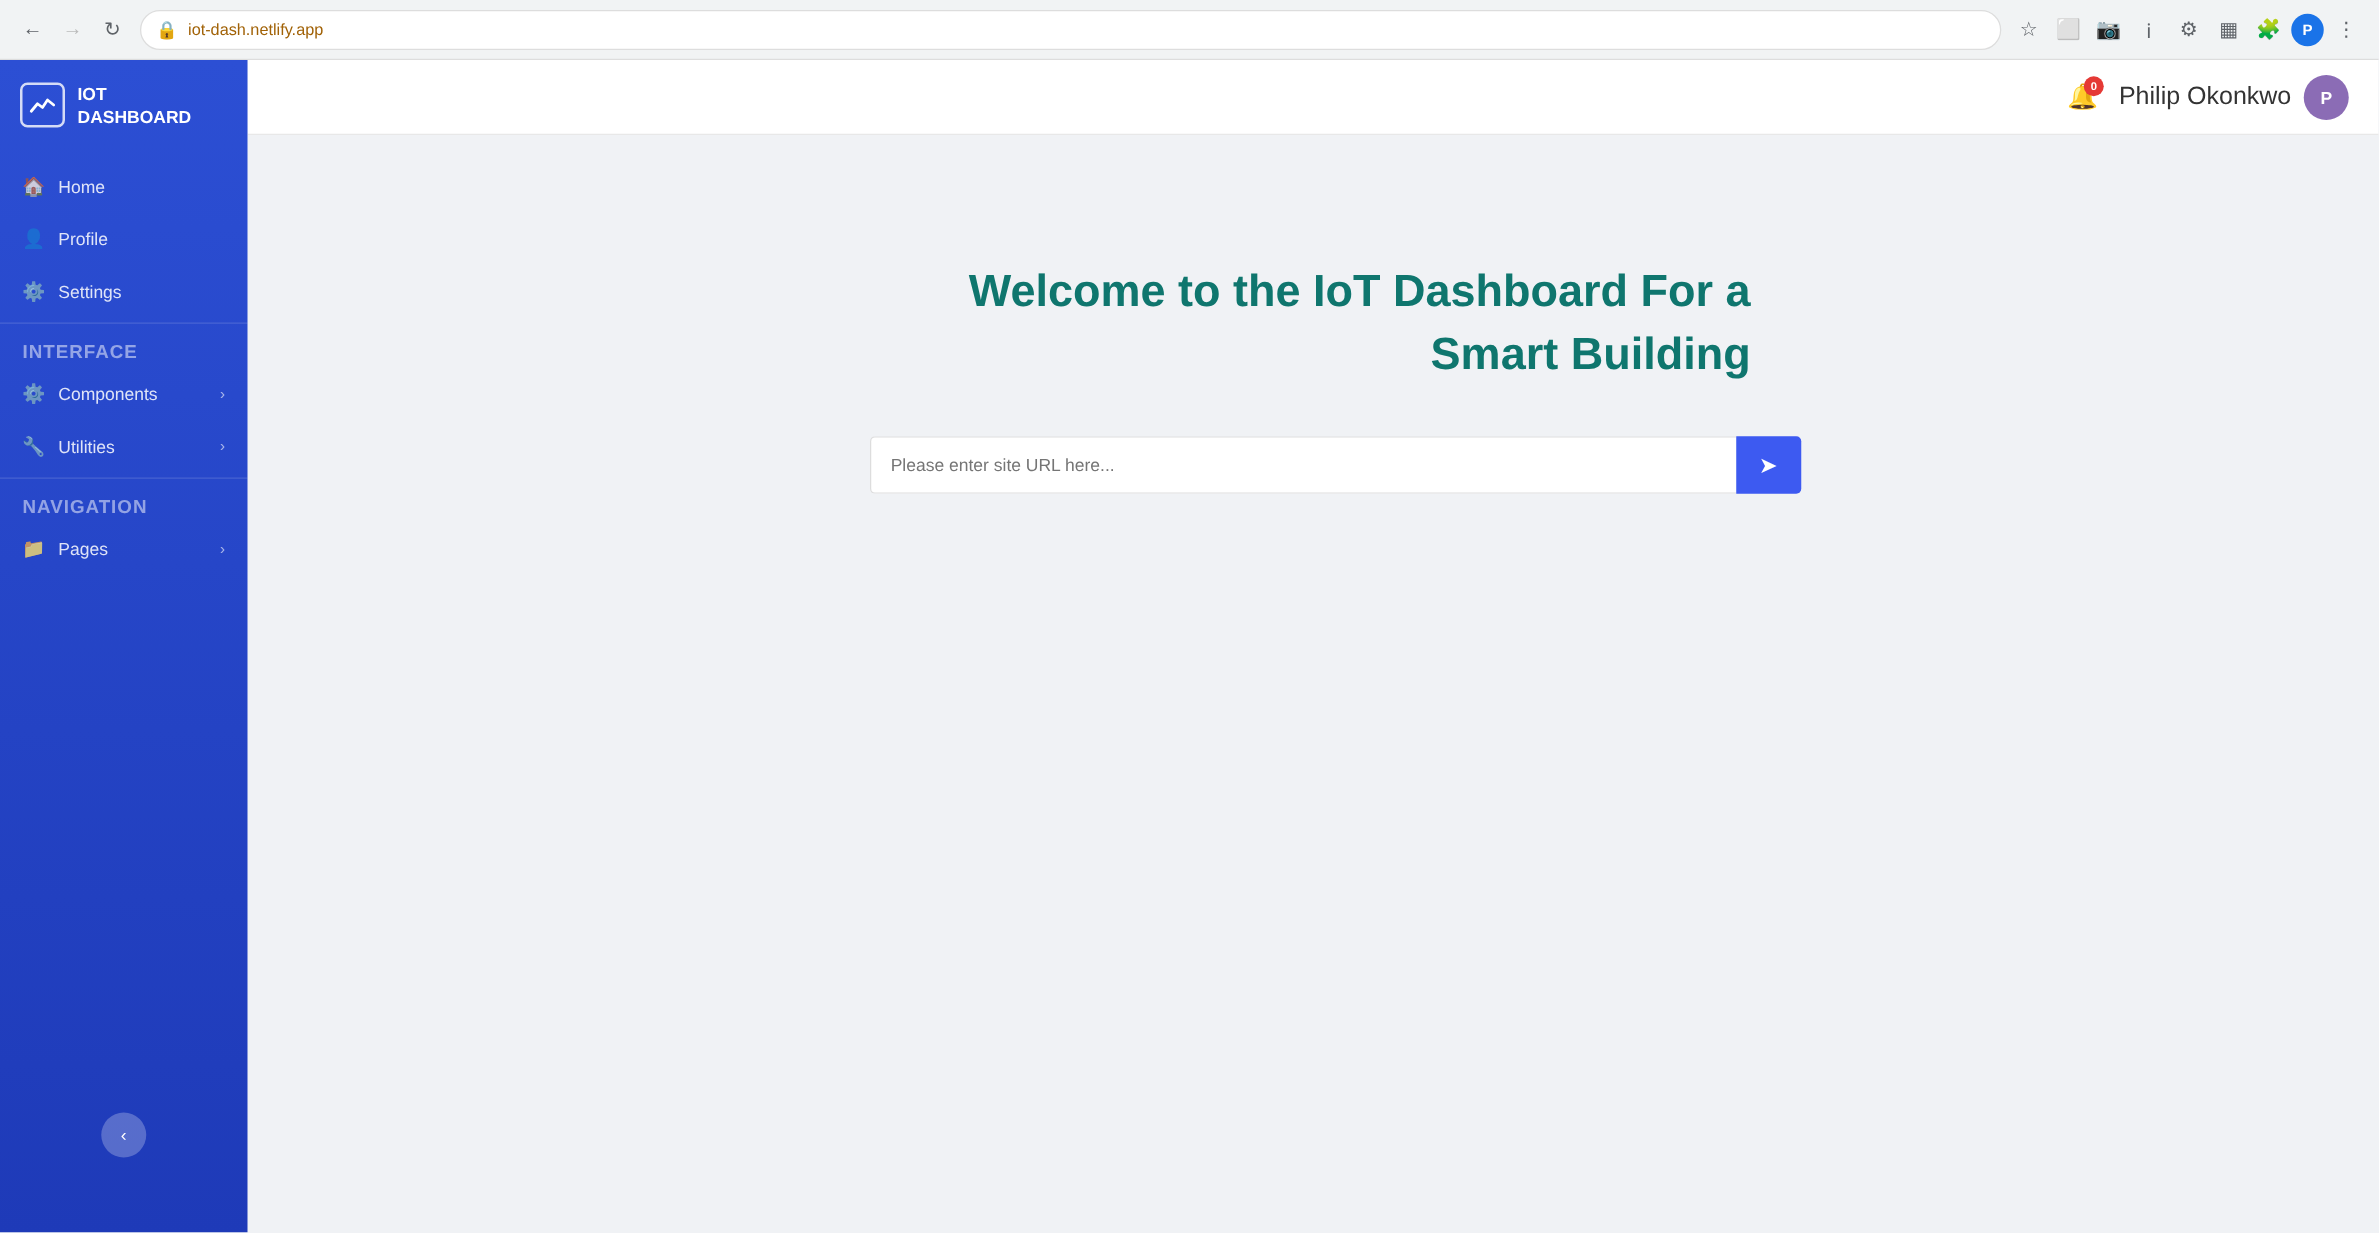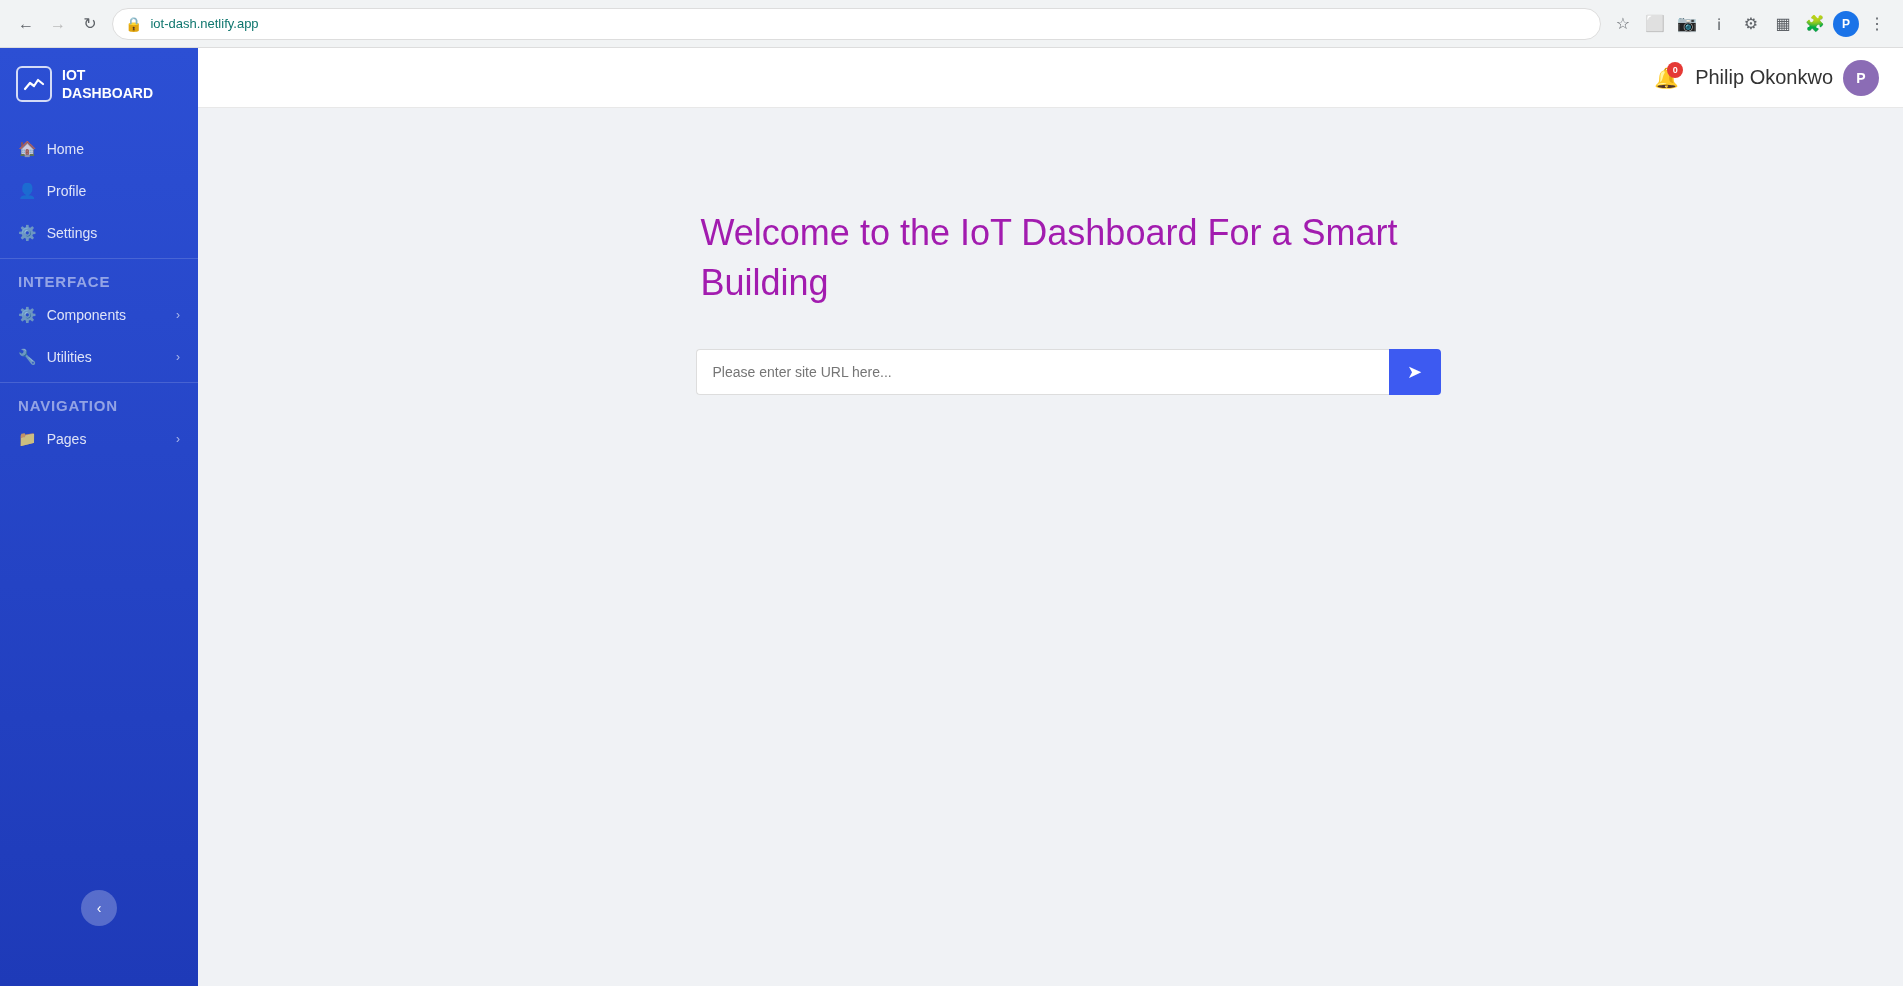--- a/index.html
+++ b/index.html
@@ -41,21 +41,21 @@
       border: 1px solid #ddd;
       border-radius: 16px;
       display: flex;
       align-items: center;
       padding: 0 12px;
       gap: 8px;
       font-size: 13px;
       color: #333;
     }
     .address-bar .lock-icon { color: #5f6368; font-size: 14px; }
-    .address-bar .url-text { color: #0f766e; }
+    .address-bar .url-text { color: #a16207; }
     .browser-actions {
       display: flex;
       gap: 4px;
       align-items: center;
     }
     .browser-action-btn {
       width: 28px;
       height: 28px;
       border-radius: 50%;
       border: none;
@@ -240,23 +240,23 @@
     .welcome-area {
       flex: 1;
       display: flex;
       flex-direction: column;
       align-items: center;
       justify-content: flex-start;
       padding-top: 100px;
     }
     .welcome-title {
       font-size: 36px;
-      color: #a21caf;
-      font-weight: 400;
-      text-align: left;
+      color: #0f766e;
+      font-weight: 700;
+      text-align: right;
       max-width: 700px;
       line-height: 1.4;
       margin-bottom: 40px;
     }
     .url-input-container {
       display: flex;
       width: 780px;
       max-width: 90%;
     }
     .url-input {

